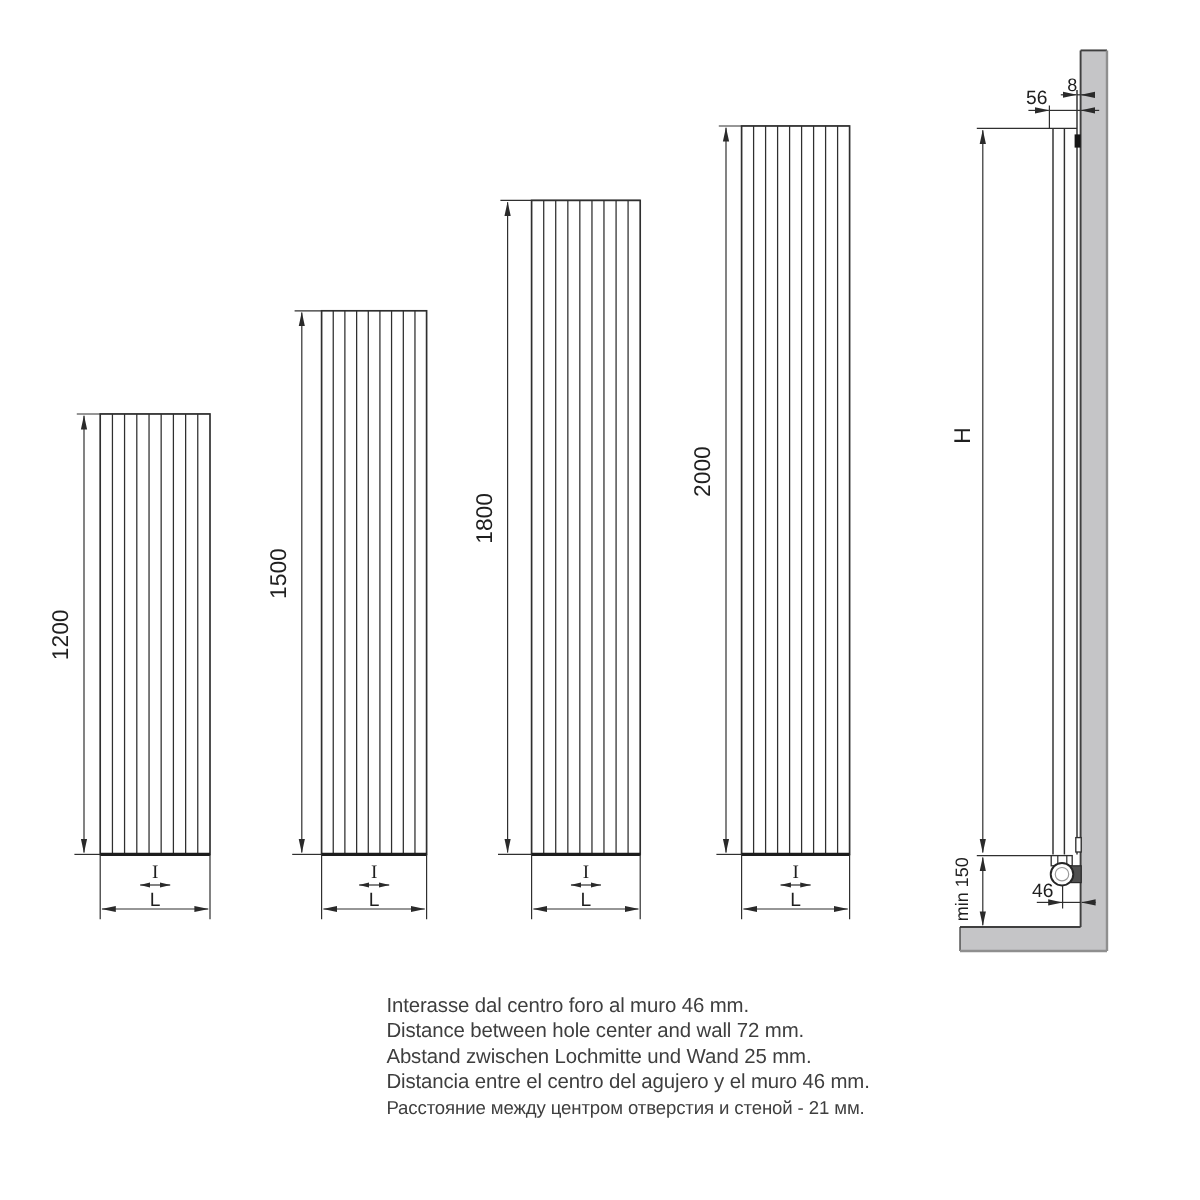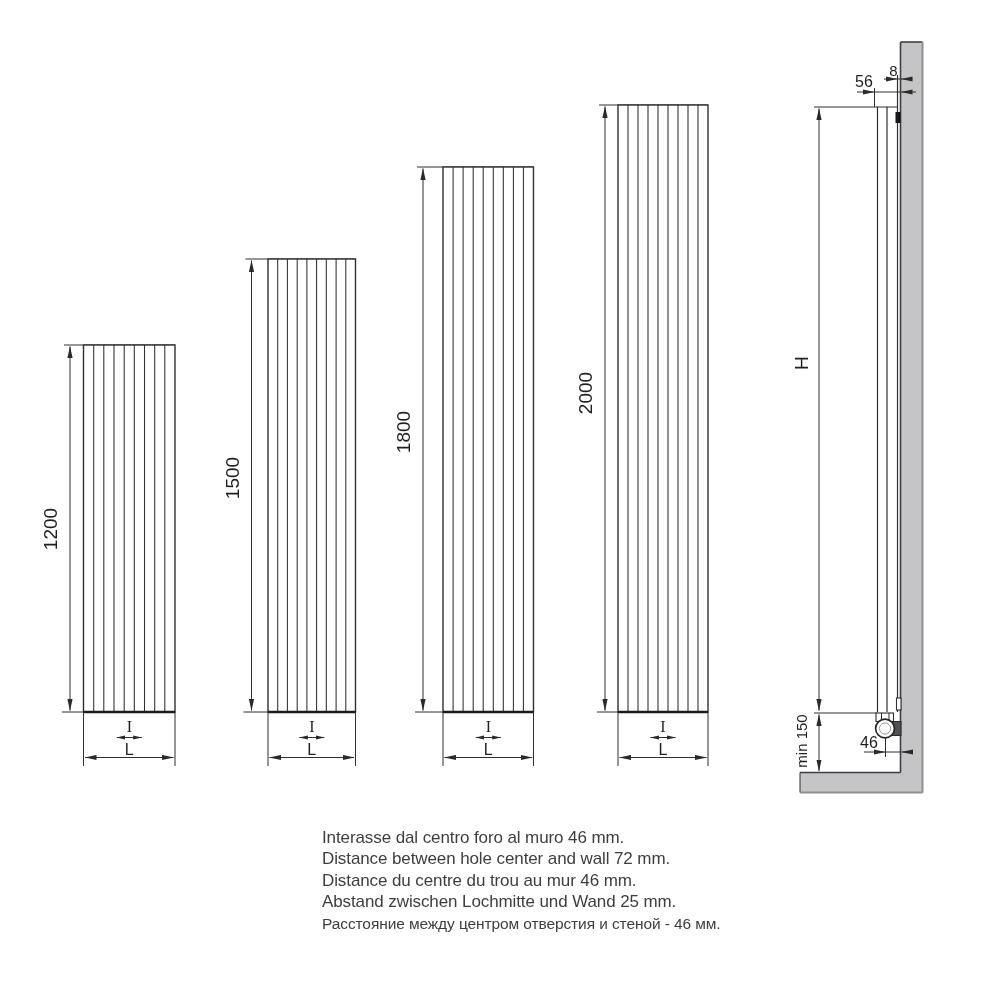--- a/index.html
+++ b/index.html
@@ -145,17 +145,17 @@
     <text class="dimtxt" x="869" y="747.5" text-anchor="middle">46</text>
     <line class="ln thin" x1="885.5" y1="752" x2="900.5" y2="752"></line>
     <line class="ln thin" x1="864" y1="752" x2="885" y2="752" marker-end="url(#ae)"></line>
     <line class="ln thin" x1="913" y1="752" x2="901.5" y2="752" marker-end="url(#ae)"></line>
   </g>
 </svg>
 
   <div class="notes">
     <div>Interasse dal centro foro al muro 46 mm.</div>
     <div>Distance between hole center and wall 72 mm.</div>
-    <div>Distance du centre du trou au mur 46 mm.</div>
     <div>Abstand zwischen Lochmitte und Wand 25 mm.</div>
-    <div class="ru">Расстояние между центром отверстия и стеной - 46 мм.</div>
+    <div>Distancia entre el centro del agujero y el muro 46 mm.</div>
+    <div class="ru">Расстояние между центром отверстия и стеной - 21 мм.</div>
   </div>
 </div>
 
 </body></html>

